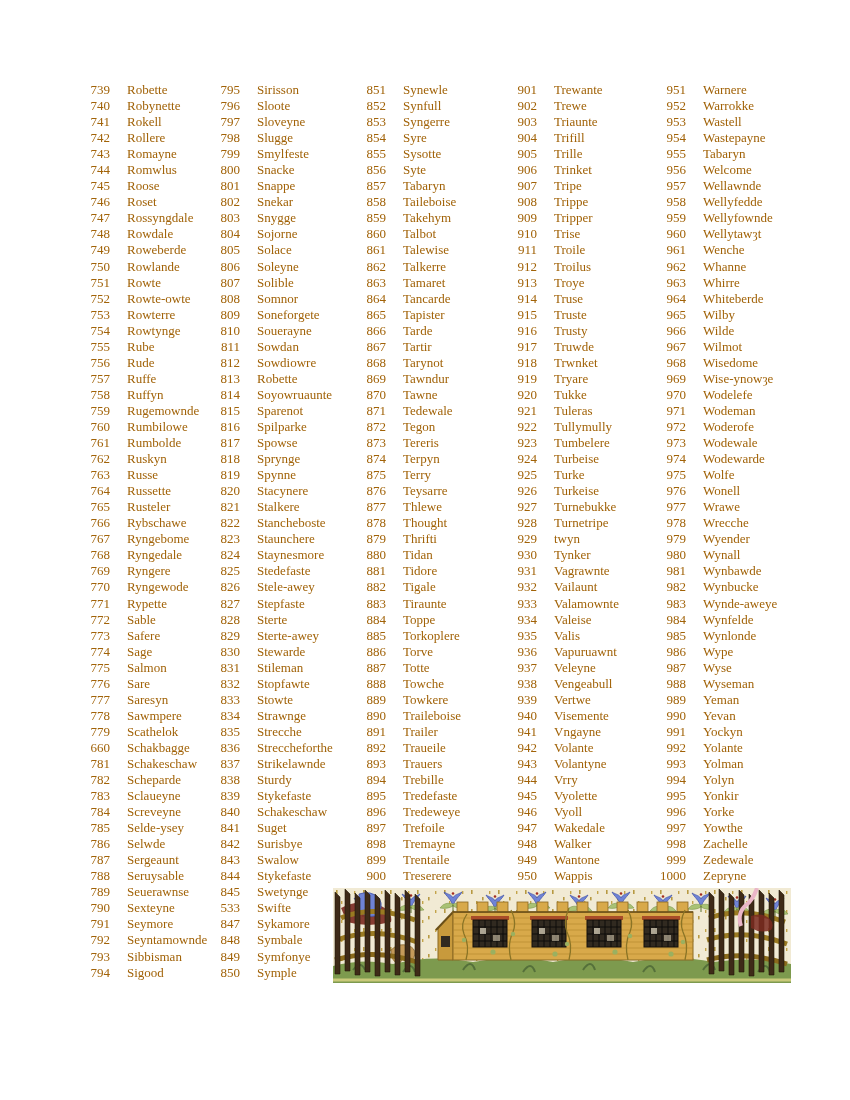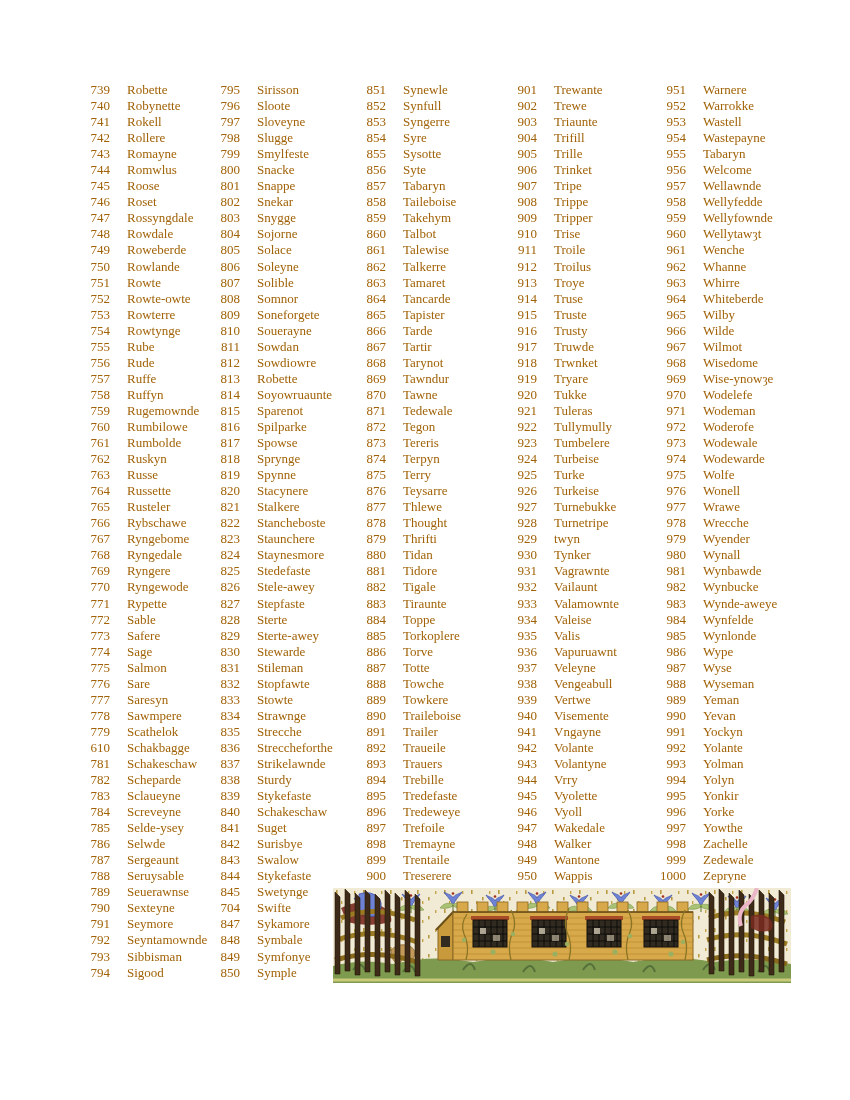--- a/index.html
+++ b/index.html
@@ -177,21 +177,21 @@
       </div>
       <div class="row">
         <span class="num">778</span>
         <span class="nm">Sawmpere</span>
       </div>
       <div class="row">
         <span class="num">779</span>
         <span class="nm">Scathelok</span>
       </div>
       <div class="row">
-        <span class="num">610</span>
+        <span class="num">660</span>
         <span class="nm">Schakbagge</span>
       </div>
       <div class="row">
         <span class="num">781</span>
         <span class="nm">Schakeschaw</span>
       </div>
       <div class="row">
         <span class="num">782</span>
         <span class="nm">Scheparde</span>
       </div>
@@ -443,21 +443,21 @@
       </div>
       <div class="row">
         <span class="num">844</span>
         <span class="nm">Stykefaste</span>
       </div>
       <div class="row">
         <span class="num">845</span>
         <span class="nm">Swetynge</span>
       </div>
       <div class="row">
-        <span class="num">704</span>
+        <span class="num">533</span>
         <span class="nm">Swifte</span>
       </div>
       <div class="row">
         <span class="num">847</span>
         <span class="nm">Sykamore</span>
       </div>
       <div class="row">
         <span class="num">848</span>
         <span class="nm">Symbale</span>
       </div>

